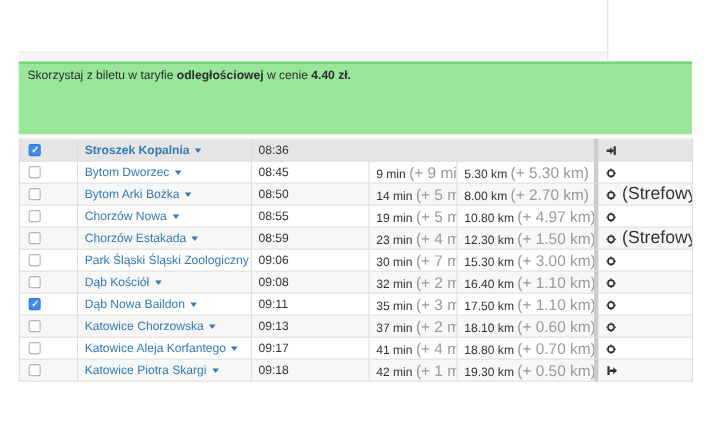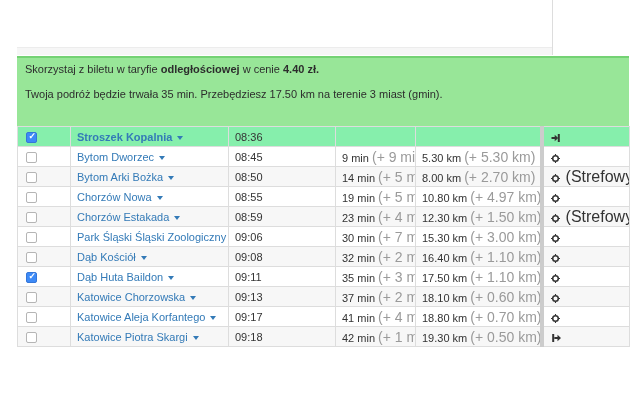--- a/index.html
+++ b/index.html
@@ -10,33 +10,33 @@
   }
   a { color:#337ab7; text-decoration:none; cursor:pointer; }
 
   
   .top-panel { position:absolute; left:17px; top:0; width:536px; height:55px;
     background:#fff; border-right:1px solid #ddd; }
   .top-panel .strip { position:absolute; left:0; right:0; bottom:0; height:8px;
     background:#f6f6f6; border-top:1px solid #ececec; }
 
   
-  .banner { position:absolute; left:17px; top:56px; width:612px; height:90px;
+  .banner { position:absolute; left:17px; top:56px; width:612px; height:66px;
     background:#98e698; border-top:2px solid #74d274; padding:5px 8px 0 8px;
     font-size:11px; color:#2d2d2d; line-height:13px; }
   .banner .l1 { margin:0 0 12px 0; }
   .banner p { margin:0 0 1px 0; }
 
   
   .stops-table { position:absolute; left:17px; top:126px; width:612px;
     border-collapse:collapse; table-layout:fixed; font-size:11px; color:#333; }
   .stops-table td { border:1px solid #ddd; height:20px; padding:0 0 0 6px;
     white-space:nowrap; overflow:hidden; background:#fff; }
   .stops-table tr:nth-child(odd) td { background:#f7f7f7; }
-  .stops-table tr.selected td { background:#86efac; }
+  .stops-table tr.selected td { background:#e5e5e5; }
   .stops-table tr.selected .stop-name { font-weight:bold; }
 
   .cell-check { padding-left:8px !important; }
   .cb { display:inline-block; width:11px; height:11px; border:1px solid #b5b5b5;
     border-radius:2px; background:#fff; vertical-align:middle; position:relative; cursor:pointer; }
   .cb.checked { background:#3d8af7; border-color:#3576d8; }
   .cb.checked::after { content:"✓"; position:absolute; left:1.5px; top:-1.5px;
     color:#fff; font-size:9px; font-weight:bold; }
 
   .stop-name { cursor:pointer; }
@@ -56,21 +56,20 @@
 </style>
 </head>
 <body>
 
 <div class="top-panel">
   <div class="strip"></div>
 </div>
 
 <div class="banner">
   <p class="l1"><span>Skorzystaj z biletu w taryfie </span><b>odległościowej</b><span> w cenie </span><b>4.40 zł.</b></p>
-  <p>Twoja podróż będzie trwała 35 min. Przebędziesz 17.50 km na terenie 3 miast (gmin).</p>
 </div>
 
 <table class="stops-table">
   <colgroup>
     <col style="width:53px">
       <col style="width:158px">
       <col style="width:107px">
     <col style="width:80px">
       <col style="width:126px">
       <col style="width:88px">
@@ -183,21 +182,21 @@
       <span class="ic ic-stop"><svg width="9" height="9" viewBox="0 0 10 10">
               <circle cx="5" cy="5" r="3.1" fill="none" stroke="#333" stroke-width="1.7"></circle>
               <path d="M5 0v1.1M5 8.9V10M0 5h1.1M8.9 5H10" stroke="#333" stroke-width="1.2"></path>
             </svg></span>
       
       <span class="note"></span>
     </td>
   </tr>
       <tr data-icon="stop">
     <td class="cell-check"><span class="cb checked"></span></td>
-    <td><a class="stop-name">Dąb Huta Baildon</a><span class="caret"></span></td>
+    <td><a class="stop-name">Dąb Nowa Baildon</a><span class="caret"></span></td>
     <td><span>09:11</span></td>
     <td><span class="val">35 min</span> <span class="extra">(+ 3 min)</span></td>
     <td><span class="val">17.50 km</span> <span class="extra">(+ 1.10 km)</span></td>
     <td class="icon-cell" style="border-left-color: rgb(64, 196, 224);">
       
       <span class="ic ic-stop"><svg width="9" height="9" viewBox="0 0 10 10">
               <circle cx="5" cy="5" r="3.1" fill="none" stroke="#333" stroke-width="1.7"></circle>
               <path d="M5 0v1.1M5 8.9V10M0 5h1.1M8.9 5H10" stroke="#333" stroke-width="1.2"></path>
             </svg></span>
       

